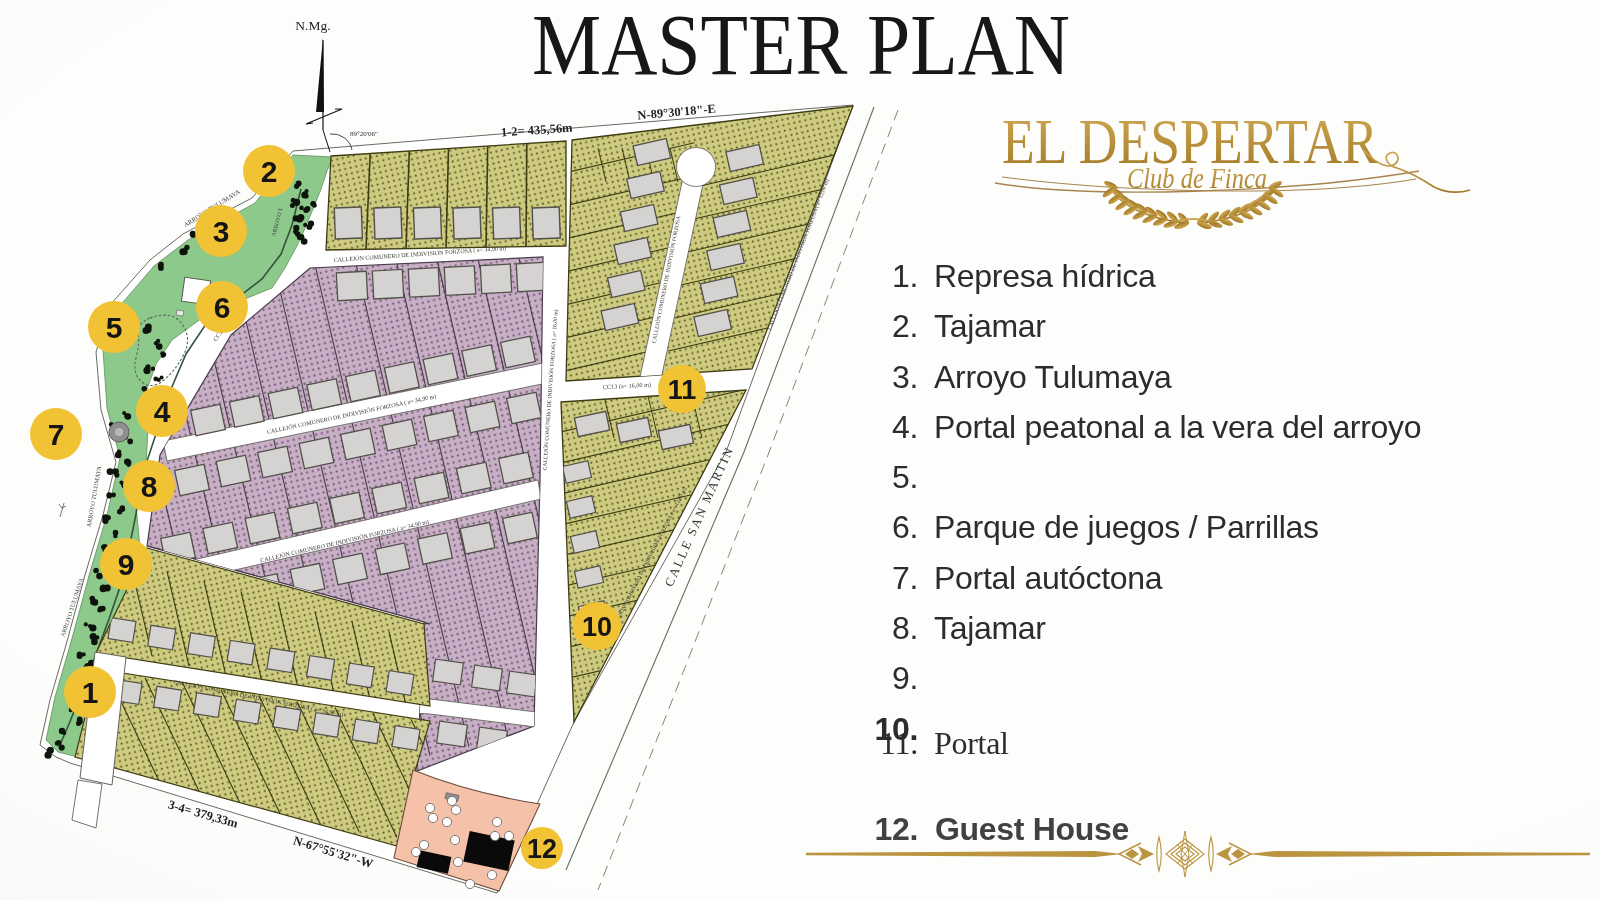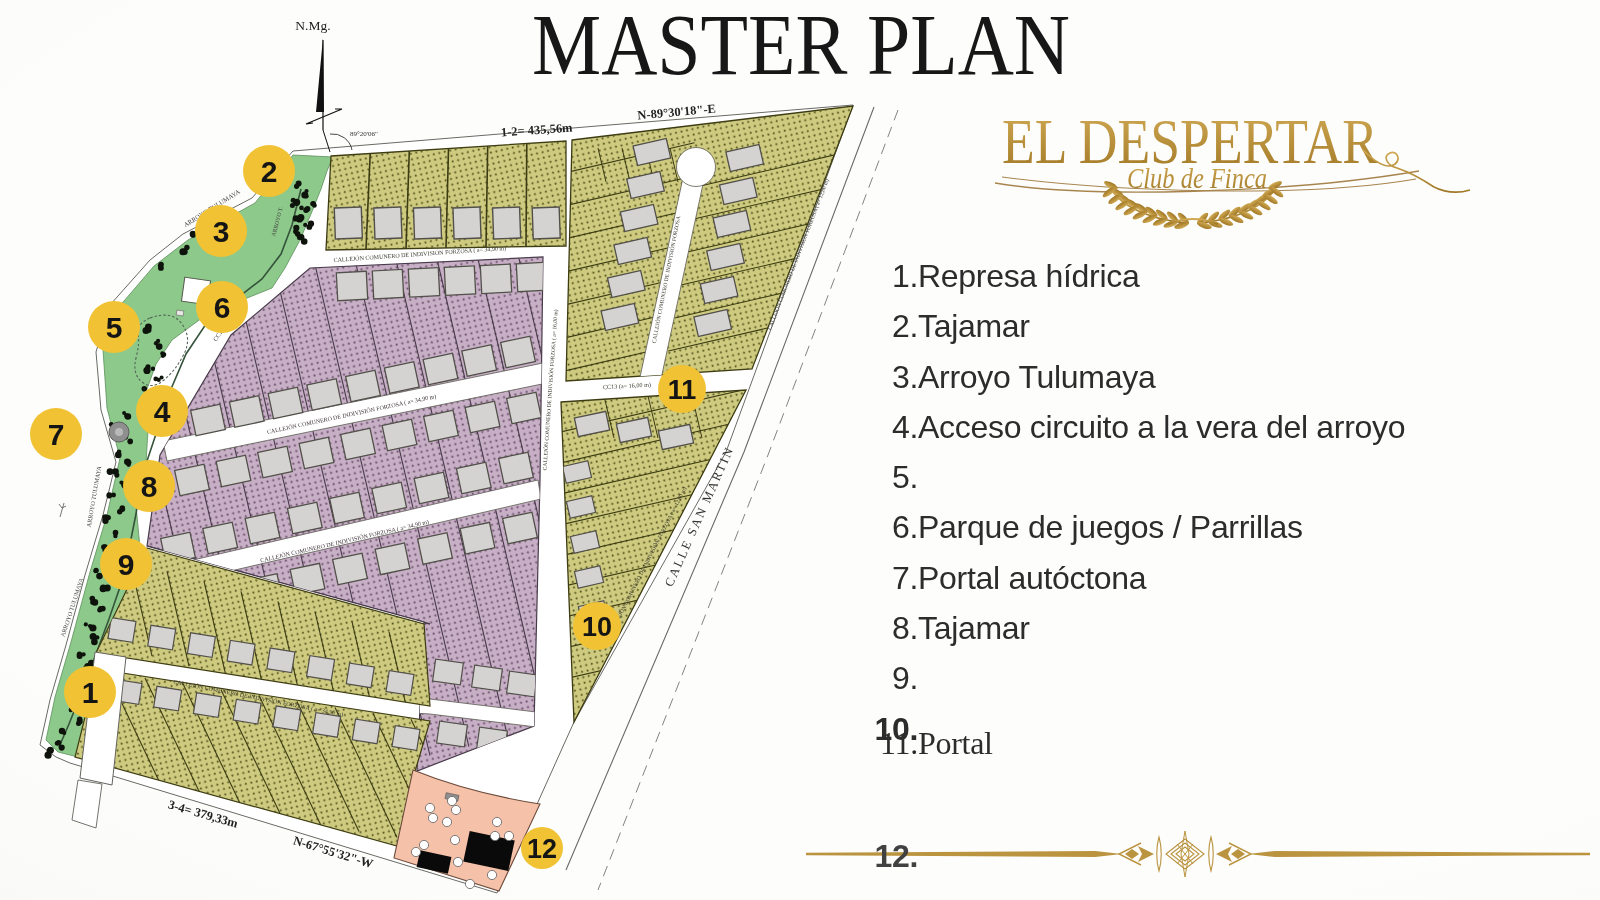--- a/index.html
+++ b/index.html
@@ -1,21 +1,21 @@
 <!DOCTYPE html>
 <html><head>
 <meta charset="utf-8">
 <style>
 html,body{margin:0;padding:0;}
 .page{position:relative;width:1600px;height:900px;background:radial-gradient(ellipse 120% 110% at 58% 42%, #fdfdfc 55%, #f3f3f1 100%);overflow:hidden;font-family:"Liberation Sans",sans-serif;}
 .leg,.leg-b{position:absolute;left:800px;height:50px;display:flex;align-items:center;white-space:nowrap;
   font-family:"Liberation Sans",sans-serif;font-size:32px;color:#2c2c2c;letter-spacing:-0.3px;}
 .leg .num,.leg-b .num{display:inline-block;width:118px;text-align:right;flex:0 0 auto;}
-.leg .lab,.leg-b .lab{margin-left:0;}
-.leg-b{font-weight:bold;color:#414141;margin-top:27px;}
+.leg .lab,.leg-b .lab{margin-left:16px;}
+.leg-b{font-weight:bold;color:#414141;}
 .leg-b .lab{margin-left:17px;}
 </style>
 </head>
 <body>
 <div class="page">
 
 <svg width="1600" height="900" viewBox="0 0 1600 900" style="position:absolute;left:0;top:0">
 <defs>
 <linearGradient id="gold2" x1="0" y1="0" x2="0" y2="1">
           <stop offset="0" stop-color="#d2ab56"></stop>
@@ -578,21 +578,21 @@
       <span class="lab">Tajamar</span>
     </div>
 
 <div class="leg" style="top:352px;">
       <span class="num">3.</span>
       <span class="lab">Arroyo Tulumaya</span>
     </div>
 
 <div class="leg" style="top:402px;">
       <span class="num">4.</span>
-      <span class="lab">Acceso circuito a la vera del arroyo</span>
+      <span class="lab">Portal peatonal a la vera del arroyo</span>
     </div>
 
 <div class="leg" style="top:452px;">
       <span class="num">5.</span>
     </div>
 
 <div class="leg" style="top:502px;">
       <span class="num">6.</span>
       <span class="lab">Parque de juegos / Parrillas</span>
     </div>
@@ -615,14 +615,15 @@
       <span class="num">10.</span>
     </div>
 
 <div class="leg" style="top:718px;font-family:Liberation Serif, serif;">
       <span class="num">11.</span>
       <span class="lab">Portal</span>
     </div>
 
 <div class="leg-b" style="top:804px;">
       <span class="num">12.</span>
+      <span class="lab">Guest House</span>
     </div>
 </div>
 
 </body></html>

